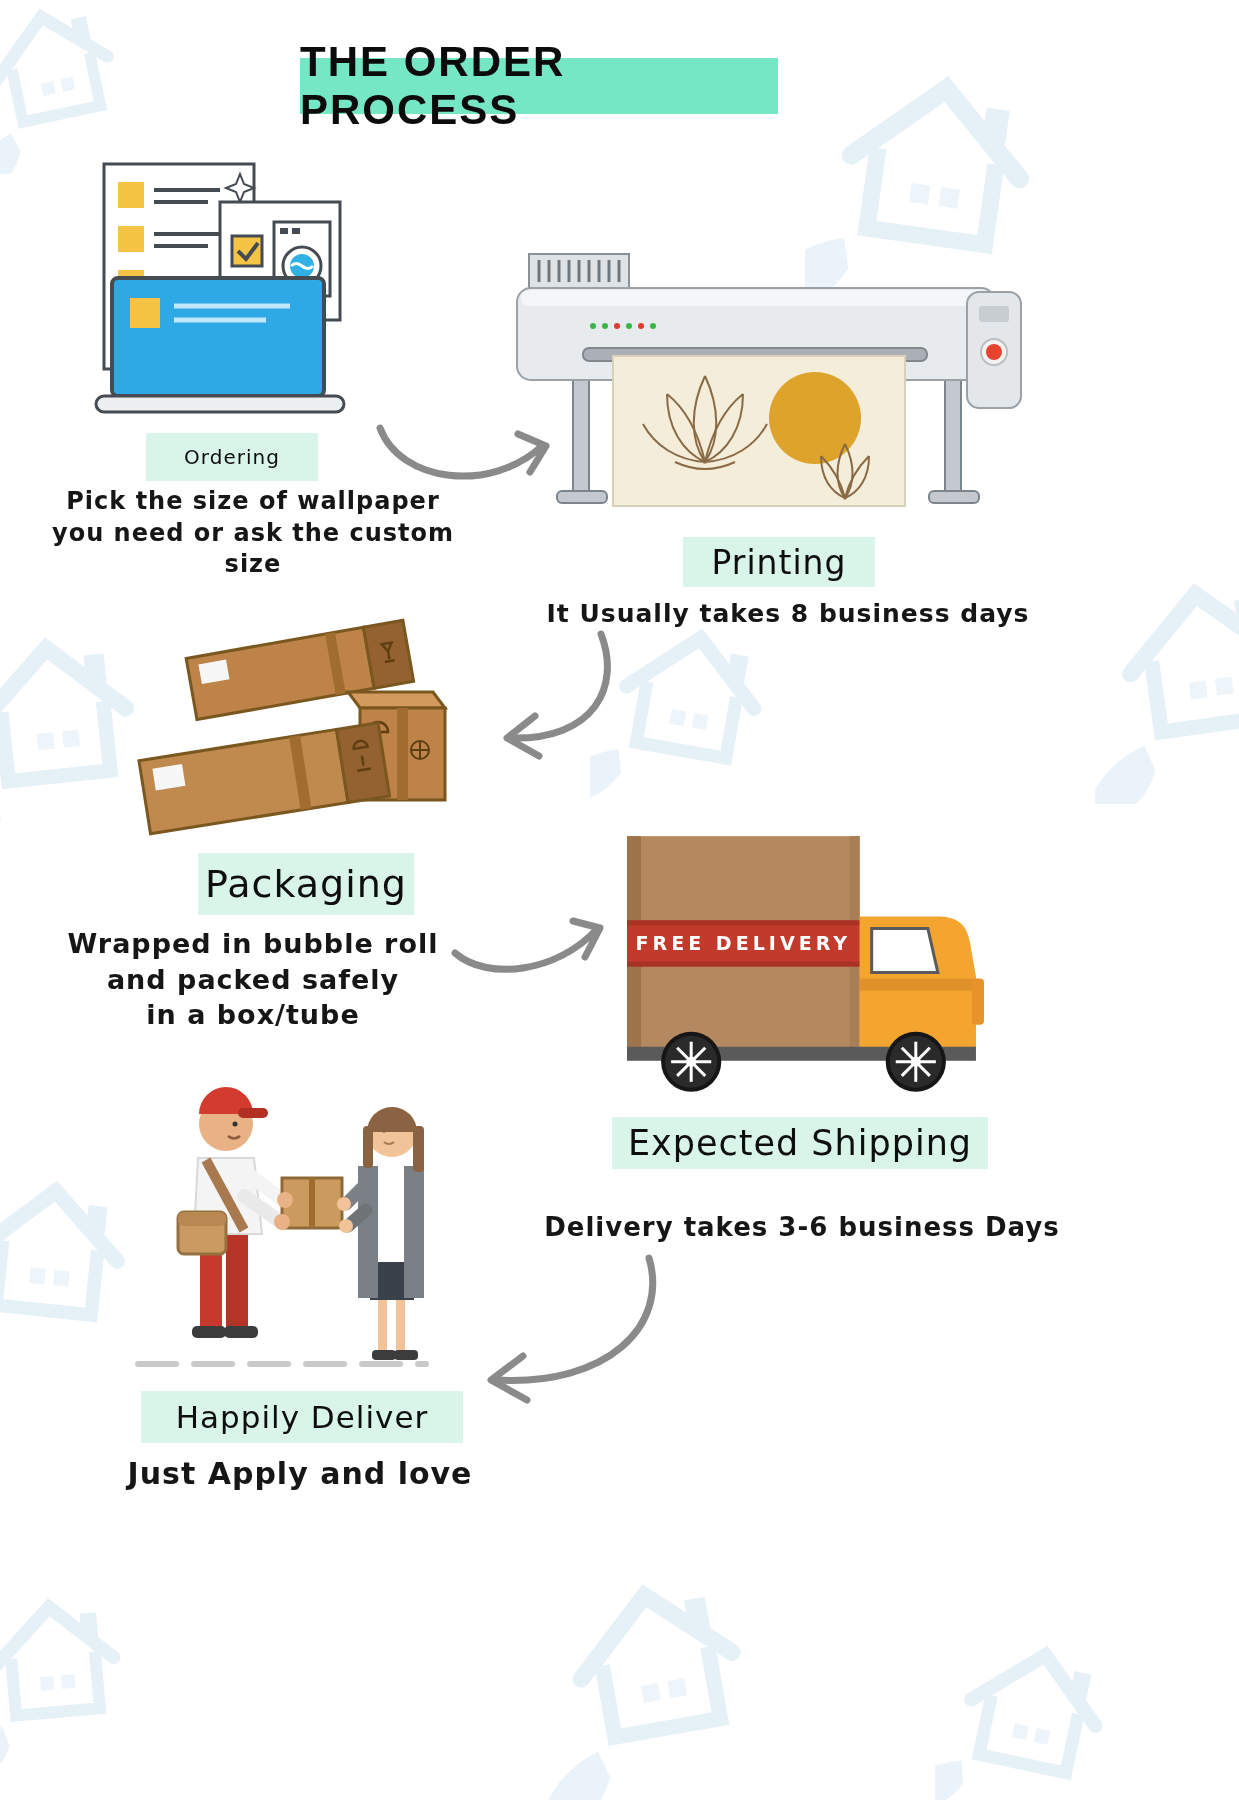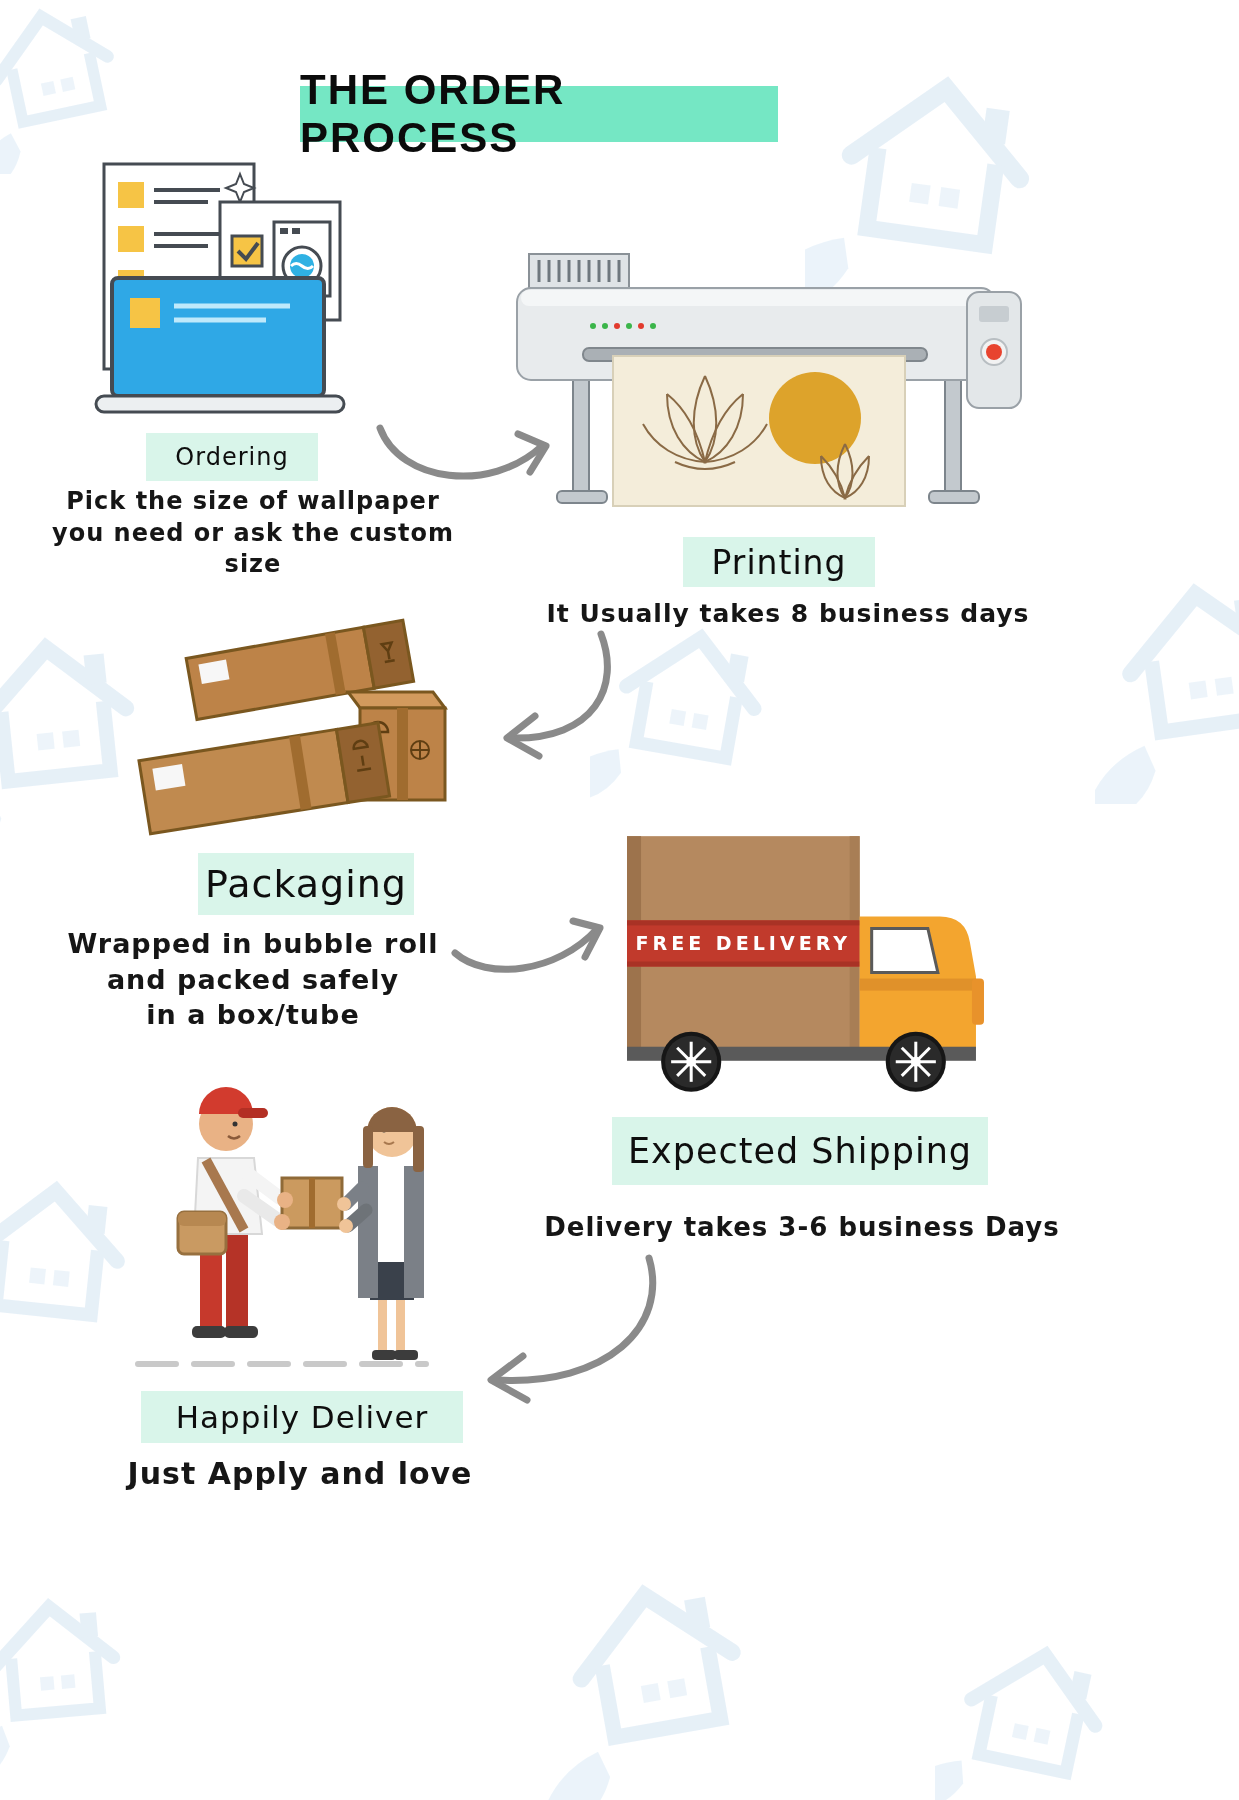--- a/index.html
+++ b/index.html
@@ -6,31 +6,31 @@
   .canvas{
     position:relative;width:1239px;height:1800px;background:#ffffff;overflow:hidden;
     font-family:"DejaVu Sans", sans-serif;color:var(--text,#111);
   }
   .abs{position:absolute;}
   .title{
     left:300px;top:58px;width:478px;height:56px;
     background:var(--title-bg,#75e7c4);
     display:flex;align-items:center;justify-content:center;
     font-family:"Liberation Sans", sans-serif;
-    font-weight:800;font-size:42px;letter-spacing:2px;color:#0b0b0b;margin-top:28px;
+    font-weight:800;font-size:42px;letter-spacing:2px;color:#0b0b0b;
   }
   .step-label{
     background:var(--label-bg,#d9f5ea);
     display:flex;align-items:center;justify-content:center;
     letter-spacing:1px;color:#0e0e0e;font-weight:500;
   }
-  .lbl-ordering{left:146px;top:433px;width:172px;height:48px;font-size:24px;}
+  .lbl-ordering{left:146px;top:433px;width:172px;height:48px;font-size:20px;}
   .lbl-printing{left:683px;top:537px;width:192px;height:50px;font-size:33px;}
   .lbl-packaging{left:166px;top:853px;width:216px;height:62px;font-size:38px;margin-left:32px;}
-  .lbl-shipping{left:612px;top:1117px;width:376px;height:68px;font-size:35px;}
+  .lbl-shipping{left:612px;top:1117px;width:376px;height:52px;font-size:35px;}
   .lbl-deliver{left:141px;top:1391px;width:322px;height:52px;font-size:31px;}
   .desc{
     text-align:center;font-weight:bold;letter-spacing:1px;line-height:1.32;
     white-space:pre-line;color:#161616;
   }
   .desc-ordering{left:38px;top:486px;width:430px;font-size:24px;}
   .desc-printing{left:538px;top:597px;width:500px;font-size:25px;}
   .desc-packaging{left:43px;top:926px;width:420px;font-size:27px;}
   .desc-shipping{left:528px;top:1202px;width:548px;font-size:26px;margin-top:8px;}
   .desc-deliver{left:95px;top:1454px;width:410px;font-size:30px;}

